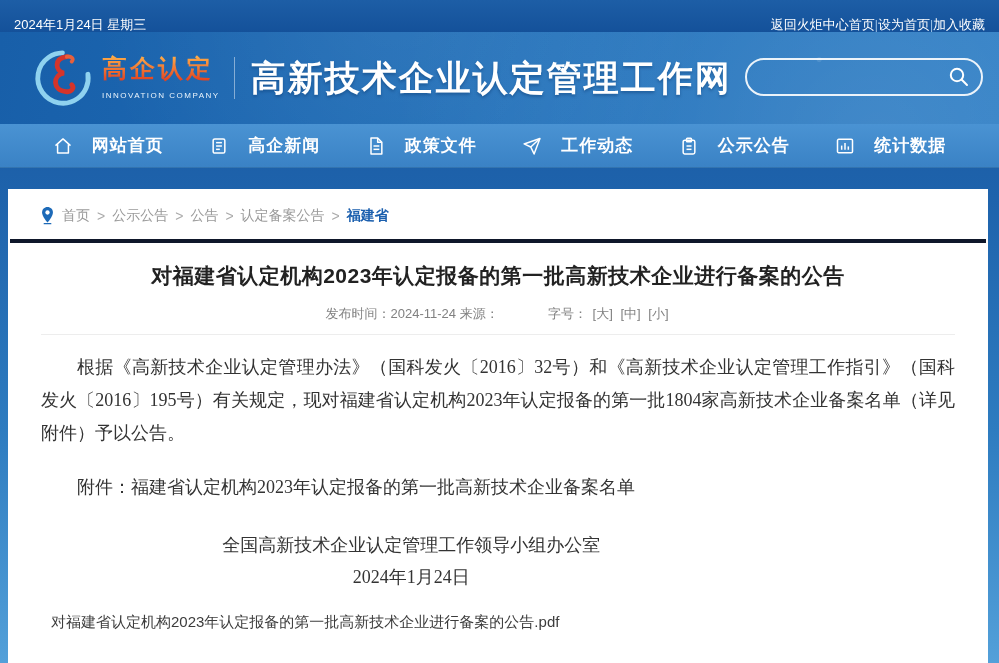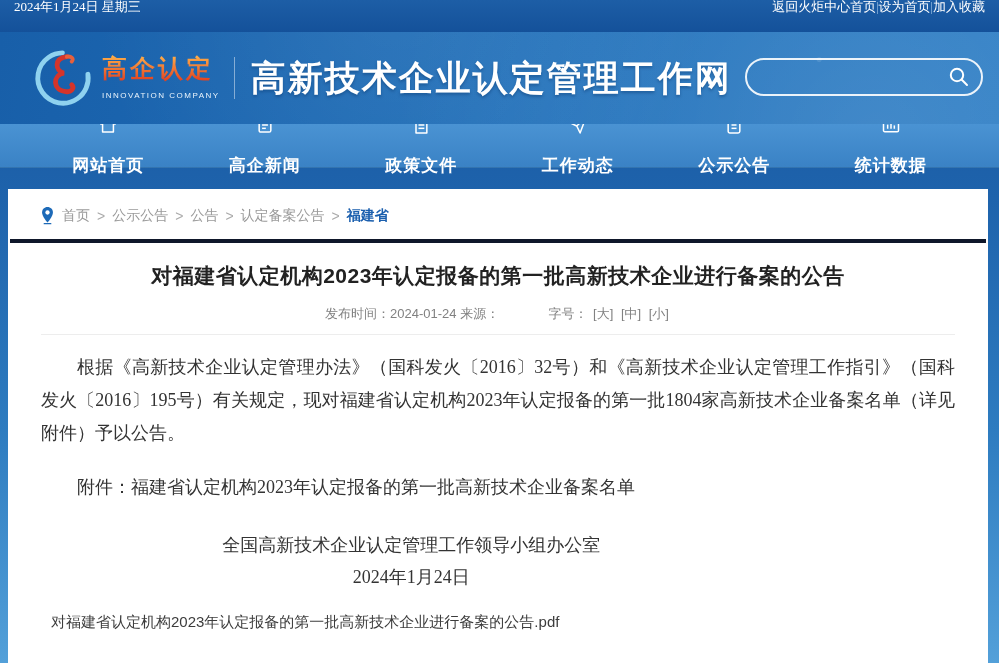--- a/index.html
+++ b/index.html
@@ -7,22 +7,22 @@
   body {
     font-family:"Liberation Sans","DejaVu Sans",sans-serif;
     background:linear-gradient(180deg,#17549c 0%,#1e63ac 30%,#2e7cc0 65%,#53a0d9 100%);
   }
   .page { width:999px; height:663px; display:flex; flex-direction:column; }
 
   
   .topbar {
     height:30px; flex:0 0 30px;
     background:linear-gradient(180deg,#1d5ea6,#14519a);
-    display:flex; align-items:flex-end; justify-content:space-between;
-    padding:16px 14px; color:#fff; font-size:13px;font-family:Liberation Serif, serif;
+    display:flex; align-items:flex-start; justify-content:space-between;
+    padding:16px 14px; color:#fff; font-size:13px;
   }
   .topbar-links { display:flex; align-items:center; }
   .topbar-links a { color:#fff; text-decoration:none; cursor:pointer; }
   .topbar-sep { color:#9fc4e8; font-size:12px; }
 
   
   .header {
     height:92px; flex:0 0 92px; position:relative;
     background:
       radial-gradient(circle at 82% 30%, rgba(255,255,255,0.10) 0 2px, transparent 3px),
@@ -61,21 +61,21 @@
 
   
   .nav {
     height:44px; flex:0 0 44px;
     background:linear-gradient(180deg,#4a93d3,#3a82c5);
     display:flex; align-items:center; justify-content:space-around; padding:0 30px;
     border-bottom:1px solid rgba(12,60,110,0.35);
   }
   .nav-item {
     display:flex; align-items:center; gap:19px; color:#fff; text-decoration:none;
-    font-size:17px; font-weight:bold; letter-spacing:1px; cursor:pointer;flex-direction:column;
+    font-size:17px; font-weight:bold; letter-spacing:1px; cursor:pointer;
   }
   .nav-item svg { width:20px; height:20px; }
 
   
   .page-body { flex:1 1 auto; padding:21px 11px 0 8px; min-height:0; }
   .panel { background:#ffffff; height:100%; display:flex; flex-direction:column; }
 
   .breadcrumb {
     display:flex; align-items:center; gap:7px;
     padding:17px 30px 14px 30px; margin:0 2px;
@@ -226,21 +226,21 @@
         <span class="bc-sep">&gt;</span>
         <a>认定备案公告</a>
         <span class="bc-sep">&gt;</span>
         <span class="bc-current">福建省</span>
       </div>
 
       <div class="article">
         <h2 class="article-title">对福建省认定机构2023年认定报备的第一批高新技术企业进行备案的公告</h2>
 
         <div class="meta-row">
-          <span>发布时间：</span><span>2024-01-24</span>
+          <span>发布时间：</span><span>2024-11-24</span>
           <span>来源：</span>
           <span class="gap"></span>
           <span>字号：</span>
           <a>[大]</a>
           <a>[中]</a>
           <a>[小]</a>
         </div>
         <div class="meta-divider"></div>
 
         <p class="body-para serif">根据《高新技术企业认定管理办法》（国科发火〔2016〕32号）和《高新技术企业认定管理工作指引》（国科发火〔2016〕195号）有关规定，现对福建省认定机构2023年认定报备的第一批1804家高新技术企业备案名单（详见附件）予以公告。</p>

